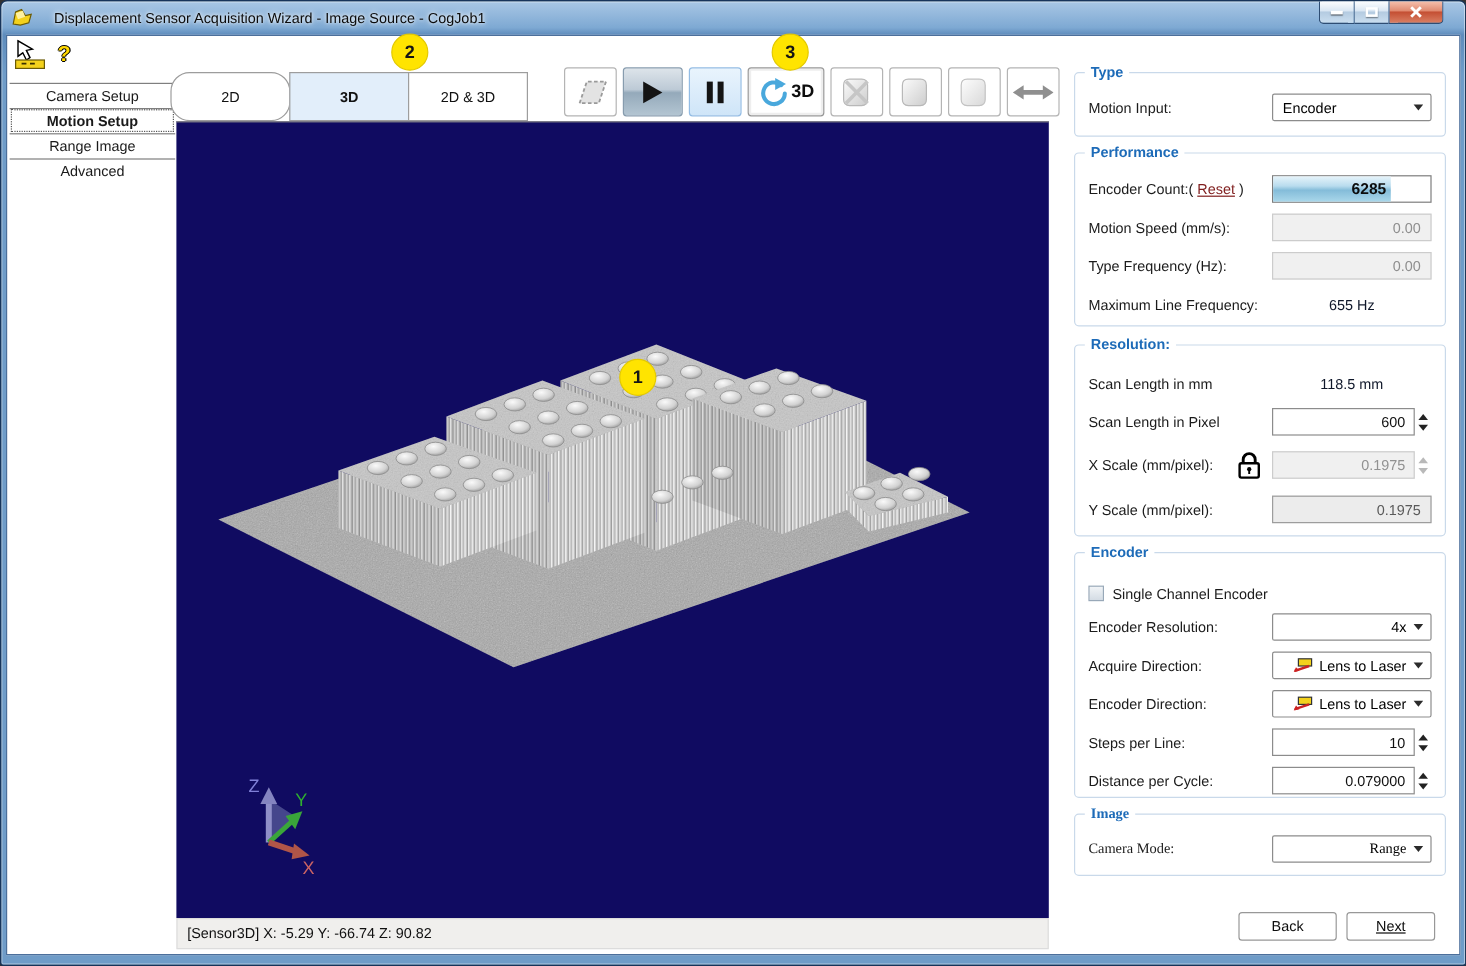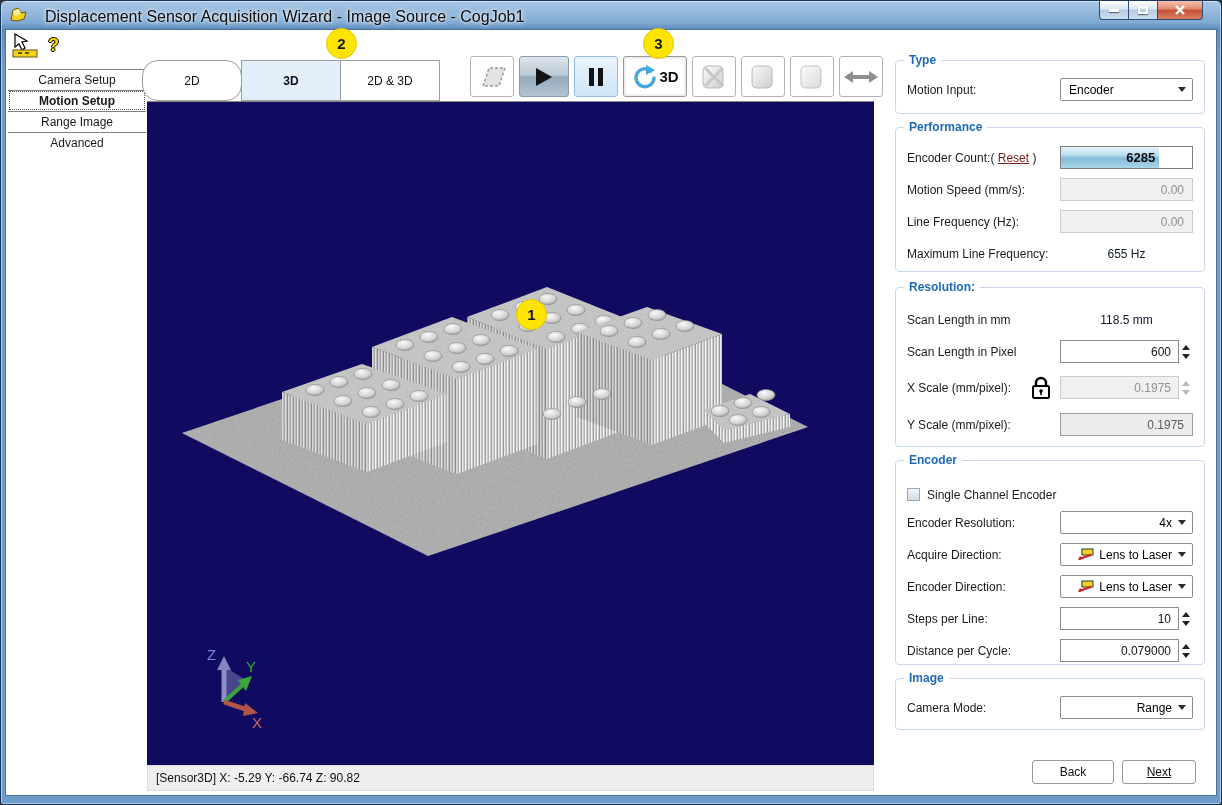--- a/index.html
+++ b/index.html
@@ -7,21 +7,21 @@
   body { font-family:"Liberation Sans", sans-serif; font-size:12px; background:#333; }
 
   .window { position:relative; width:1222px; height:805px; overflow:hidden;
     background:linear-gradient(180deg,#a9c7e5 0%,#7ea9d3 22px,#5e8cbc 28px,#6f9cc8 60px,#6f9cc8 100%);
     border:1px solid #17345a; border-radius:6px 6px 3px 3px;
     box-shadow: inset 0 0 0 1px rgba(255,255,255,.45); }
 
   
   .titlebar { position:absolute; left:0; top:0; right:0; height:28px; }
   .app-icon { position:absolute; left:9px; top:6px; }
-  .title-text { position:absolute; left:30px; top:7px; font-size:16px; color:#0b0b0b;
+  .title-text { position:absolute; left:30px; top:7px; font-size:12px; color:#0b0b0b;
     text-shadow:0 0 6px rgba(255,255,255,.95), 0 0 3px rgba(255,255,255,.9); white-space:nowrap;padding-left:14px; }
   .winbtns { position:absolute; top:0; right:18px; display:flex; }
   .winbtn { height:19px; border:1px solid #2e4d73; border-top:none; display:flex; align-items:center; justify-content:center; cursor:pointer; }
   .winbtn.min { width:30px; border-radius:0 0 0 4px;
     background:linear-gradient(180deg,#fdfeff,#d9e6f3 45%,#b4cbe1 50%,#cadeef); }
   .winbtn.max { width:28px; border-left:none; border-right:none;
     background:linear-gradient(180deg,#fdfeff,#d9e6f3 45%,#b4cbe1 50%,#cadeef); }
   .winbtn.close { width:46px; border-radius:0 0 4px 0;
     background:linear-gradient(180deg,#f6c1ae,#e08a70 45%,#c44f33 50%,#d97f63); }
   .glyph-min { width:10px; height:3px; background:#fff; box-shadow:0 1px 1px rgba(0,0,0,.55); }
@@ -396,21 +396,21 @@
           </div>
         </div>
       </div>
       <div class="row" style="top:50px;">
         <span class="lbl">Motion Speed (mm/s):</span>
         <div class="textbox disabled">
           <span>0.00</span>
         </div>
       </div>
       <div class="row" style="top:82px;">
-        <span class="lbl">Line Frequency (Hz):</span>
+        <span class="lbl">Type Frequency (Hz):</span>
         <div class="textbox disabled">
           <span>0.00</span>
         </div>
       </div>
       <div class="row" style="top:114px;">
         <span class="lbl">Maximum Line Frequency:</span>
         <span class="static-val">655 Hz</span>
       </div>
     </div>
 
@@ -516,21 +516,21 @@
               <span>0.079000</span>
             </div>
           <div class="arrows">
             <span class="tri-up"></span>
             <span class="tri-down"></span>
           </div>
         </div>
       </div>
     </div>
 
-    <div class="group" style="top:648px; height:52px;">
+    <div class="group" style="top:648px; height:52px;font-family:Liberation Serif, serif;">
       <span class="group-title">Image</span>
       <div class="row" style="top:17px;">
         <span class="lbl">Camera Mode:</span>
         <div class="combo right">
           <span>Range</span>
           <span class="caret"></span>
         </div>
       </div>
     </div>
 

